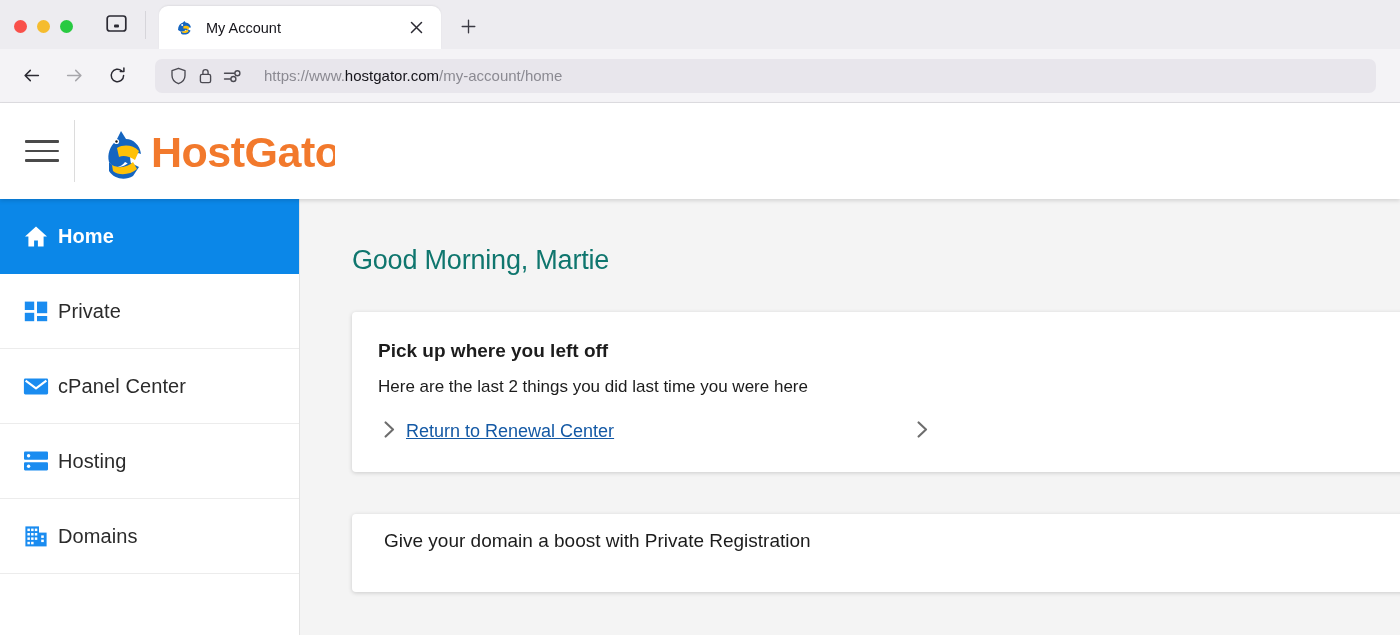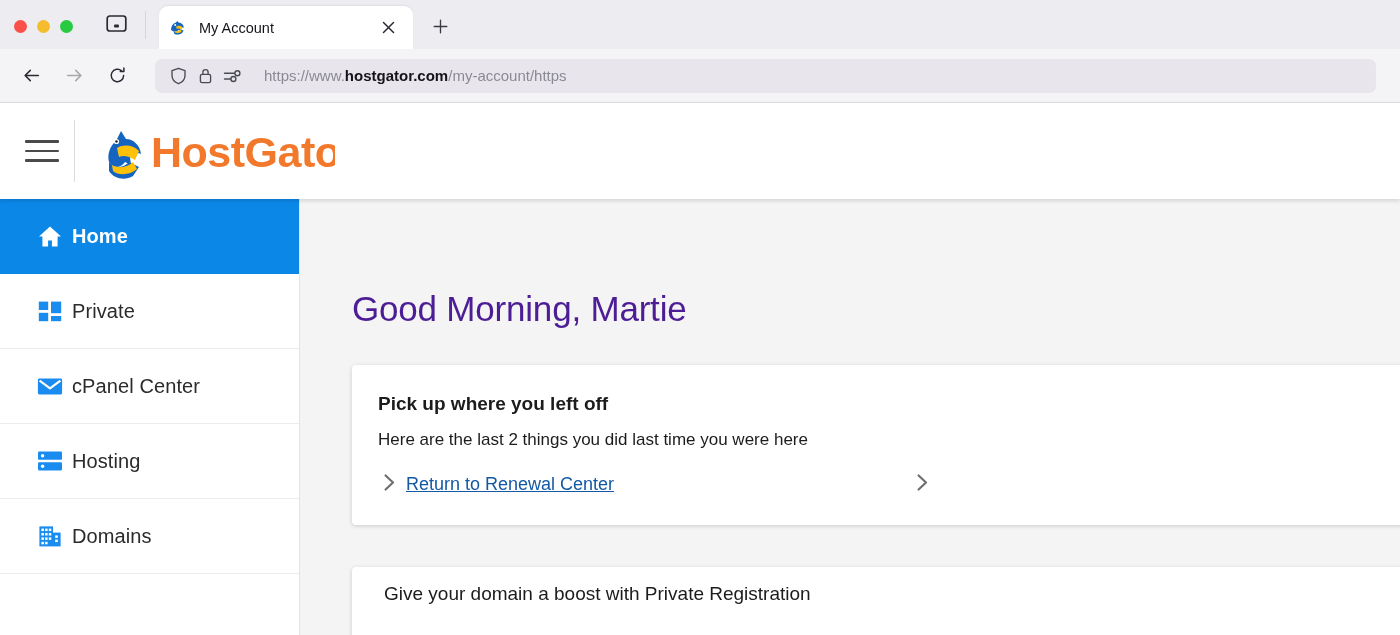--- a/index.html
+++ b/index.html
@@ -30,25 +30,25 @@
   }
   .tablist-btn svg{ display:block; }
 
   .tab-sep {
     width:1px; height:28px; background:#d6d5da;
     margin:0 0 10px 16px;
   }
 
   .tab {
     margin-left:13px;
-    width:254px; height:43px;
+    width:282px; height:43px;
     background:#ffffff;
     border-radius:9px 9px 0 0;
     display:flex; align-items:center;
-    padding:0 14px 0 9px;
+    padding:0 14px 0 16px;
     box-shadow:0 -1px 2px rgba(0,0,0,.06);
     position:relative;
   }
   .tab-favicon { width:19px; height:19px; flex:0 0 19px; margin-right:12px; }
   .tab-title {
     flex:1; font-size:14.5px; color:#15141a;
     white-space:nowrap; overflow:hidden; text-overflow:ellipsis;
   }
   .tab-close {
     width:22px; height:22px; flex:0 0 22px;
@@ -79,21 +79,21 @@
     flex:1; height:34px; margin-left:12px; margin-right:10px;
     background:#e8e6ec; border-radius:7px;
     display:flex; align-items:center; padding:0 12px;
   }
   .url-icon { width:22px; height:22px; flex:0 0 22px; margin-right:5px;
     display:flex; align-items:center; justify-content:center; }
   .url-text {
     margin-left:16px; font-size:15px; color:#8b8a92;
     white-space:nowrap; overflow:hidden;
   }
-  .url-text .host { color:#15141a; font-weight:700; }
+  .url-text .host { color:#15141a; font-weight:400; }
 
   
   .app { flex:1; display:flex; flex-direction:column; min-height:0; background:#ffffff; }
 
   .app-header {
     height:96px; flex:0 0 96px; background:#ffffff;
     display:flex; align-items:center;
     box-shadow:0 2px 4px rgba(0,0,0,.13);
     position:relative; z-index:5;
   }
@@ -111,41 +111,41 @@
 
   
   .sidebar {
     width:300px; flex:0 0 300px;
     background:#ffffff;
     border-right:1px solid #e3e3e3;
     overflow:hidden;
   }
   .nav-item {
     height:75px; display:flex; align-items:center;
-    padding-left:28px;
+    padding-left:14px;
     border-bottom:1px solid #ececec;
     color:#2b2b2b;
   }
   .nav-item .nav-icon {
     width:44px; flex:0 0 44px;
     display:flex; align-items:center; justify-content:center;
   }
   .nav-item .nav-label { font-size:20px; letter-spacing:.1px; }
   .nav-item.active { background:#0b87e8; color:#ffffff; border-bottom-color:#0b87e8; }
   .nav-item.active .nav-label { font-weight:700; }
 
   
   .main {
     flex:1; background:#f4f4f4;
     padding:46px 0 0 52px;
     overflow:hidden; position:relative;
   }
   .greeting {
-    font-size:35px; font-weight:400; color:#4c1d95;
-    letter-spacing:-.2px; margin-bottom:36px;margin-top:44px;
+    font-size:27px; font-weight:400; color:#0f766e;
+    letter-spacing:-.2px; margin-bottom:36px;
   }
 
   .card {
     background:#ffffff;
     border-radius:4px;
     box-shadow:0 1px 4px rgba(0,0,0,.17);
   }
   .card-wide { width:1120px; padding:28px 28px 30px 26px; }
   .card-title { font-size:19px; font-weight:700; color:#1c1c1c; margin-bottom:15px; }
   .card-sub { font-size:17px; color:#1c1c1c; margin-bottom:24px; }
@@ -249,21 +249,21 @@
           <path d="M4.9 7.3 V5.2 A2.6 2.6 0 0 1 10.1 5.2 V7.3" stroke="#4b4a52" stroke-width="1.35" fill="none"></path>
         </svg>
       </span>
       <span class="url-icon">
         <svg width="19" height="16" viewBox="0 0 19 16">
           <path d="M1.5 5.2 H11.5 M1.5 11 H7.5" stroke="#4b4a52" stroke-width="1.35" stroke-linecap="round"></path>
           <circle cx="14.4" cy="5.2" r="2.5" stroke="#4b4a52" stroke-width="1.35" fill="none"></circle>
           <circle cx="10.4" cy="11" r="2.5" stroke="#4b4a52" stroke-width="1.35" fill="none"></circle>
         </svg>
       </span>
-      <span class="url-text"><span>https://www.</span><span class="host">hostgator.com</span><span>/my-account/https</span></span>
+      <span class="url-text"><span>https://www.</span><span class="host">hostgator.com</span><span>/my-account/home</span></span>
     </div>
   </div>
 
   <div class="app">
 
     <div class="app-header">
       <div class="hamburger">
         <span></span>
           <span></span>
           <span></span>

